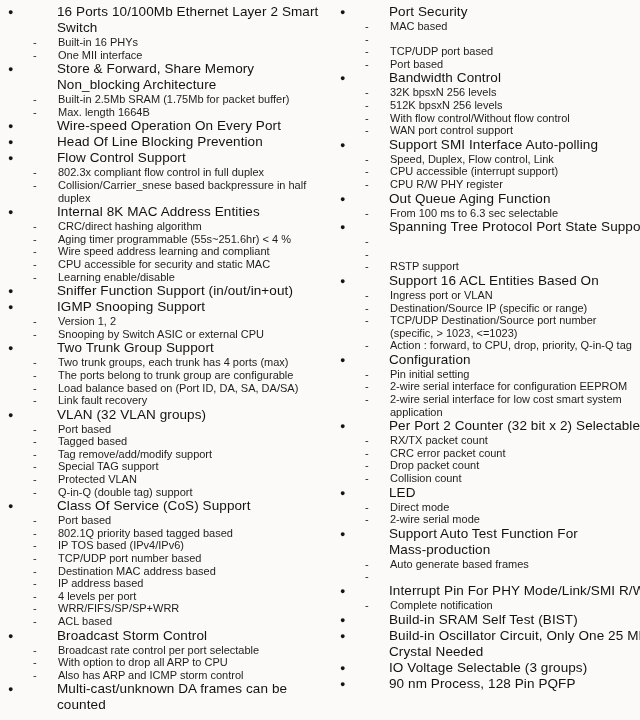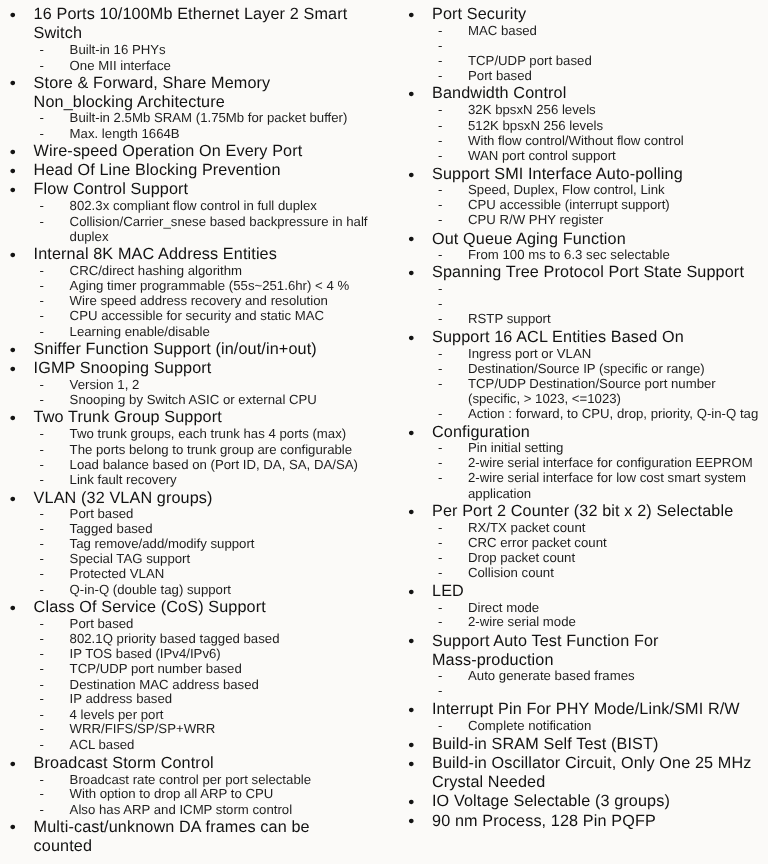--- a/index.html
+++ b/index.html
@@ -42,20 +42,21 @@
     line-height: 16px;
     padding-left: 6px;
     color: #141414;
   }
   .title {
     font-size: 13.5px;
     line-height: 16px;
     white-space: pre;
     color: #121212;
     letter-spacing: 0.1px;
+    margin-left: 29px;
   }
 
   .item {
     display: grid;
     grid-template-columns: 28px 1fr;
     margin-left: 28px;
     align-items: start;
   }
   .dash {
     font-size: 11px;
@@ -159,21 +160,21 @@
     <span class="itext">CRC/direct hashing algorithm</span>
   </div>
 
   <div class="item">
     <span class="dash">-</span>
     <span class="itext">Aging timer programmable (55s~251.6hr) &lt; 4 %</span>
   </div>
 
   <div class="item">
     <span class="dash">-</span>
-    <span class="itext">Wire speed address recovery and resolution</span>
+    <span class="itext">Wire speed address learning and compliant</span>
   </div>
 
   <div class="item">
     <span class="dash">-</span>
     <span class="itext">CPU accessible for security and static MAC</span>
   </div>
 
   <div class="item">
     <span class="dash">-</span>
     <span class="itext">Learning enable/disable</span>

